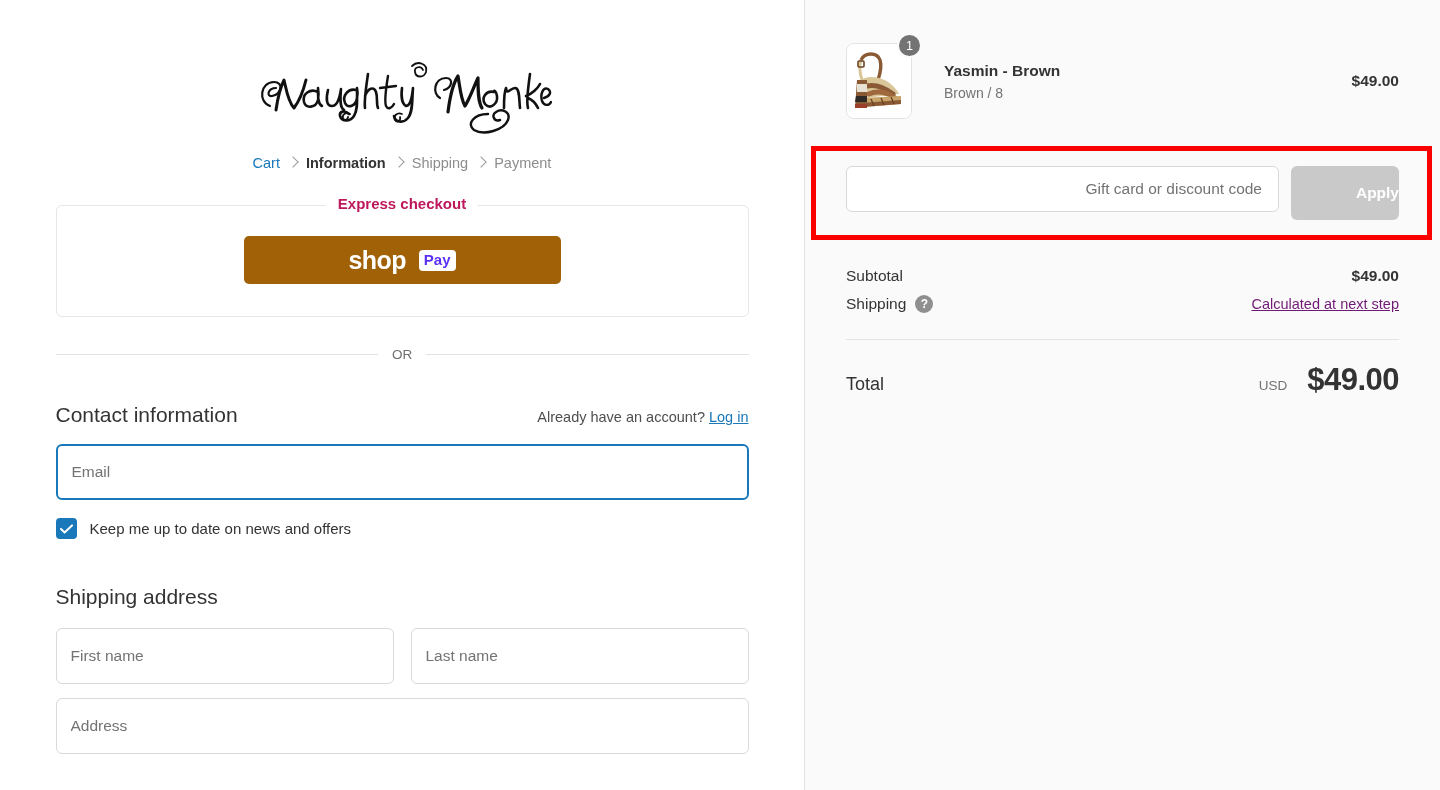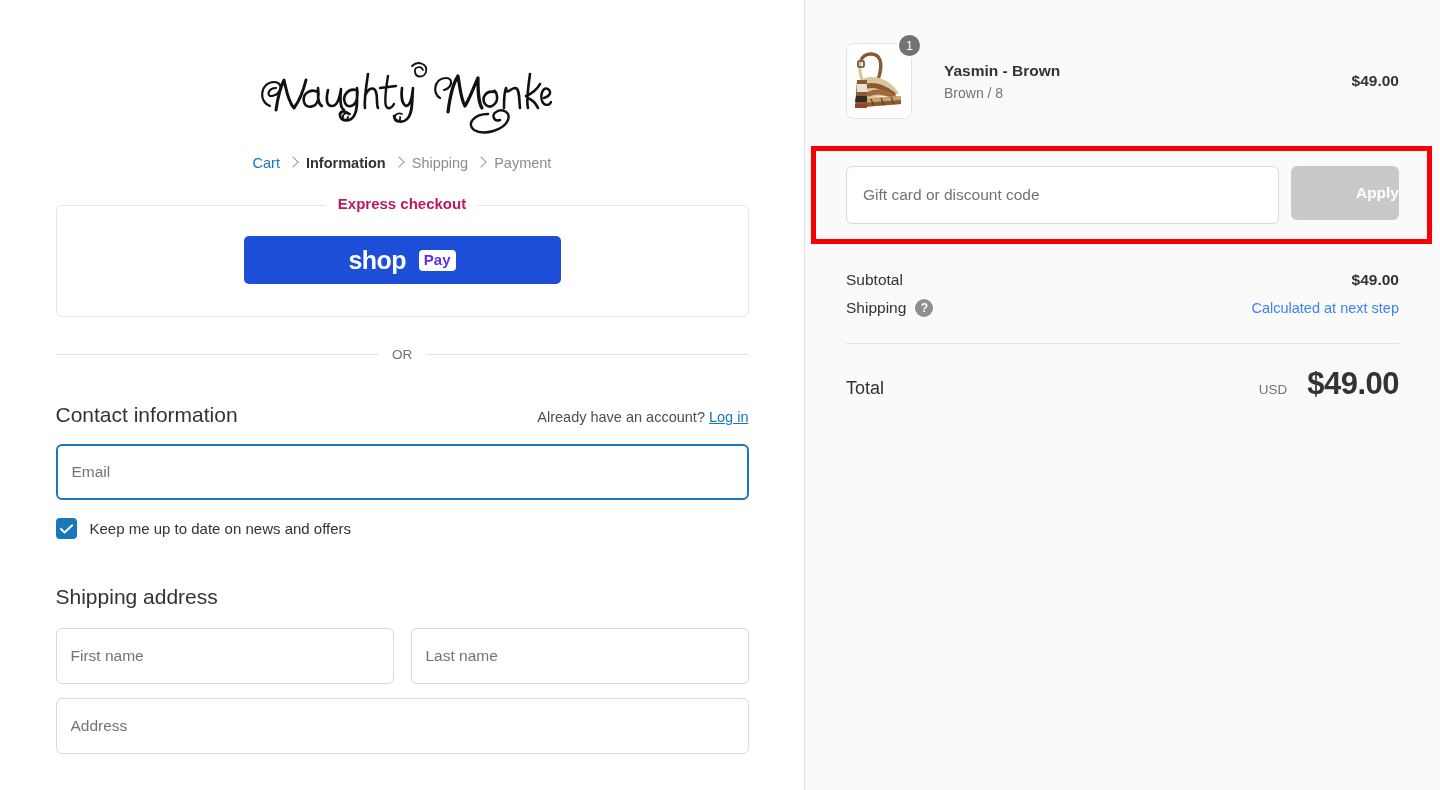--- a/index.html
+++ b/index.html
@@ -58,21 +58,21 @@
     transform: translateX(-50%);
     background: #ffffff;
     padding: 0 12px;
     font-size: 15px;
     font-weight: bold;
     color: #be185d;
     white-space: nowrap;
   }
   .shoppay-btn {
     width: 317px; height: 48px;
-    background: #1d4ed8;
+    background: #a16207;
     border: none; border-radius: 5px;
     display: flex; align-items: center; justify-content: center;
     cursor: pointer;
   }
   .shoppay-word {
     color: #ffffff;
     font-size: 25px;
     font-weight: bold;
     letter-spacing: -0.6px;
     line-height: 1;
@@ -175,29 +175,30 @@
 
   .discount-zone { position: relative; margin-top: 27px; padding: 20px 0 20px 0; }
   .redbox {
     position: absolute;
     left: -35px; right: -33px; top: 0; bottom: 0;
     border: 5px solid #fb0000;
     pointer-events: none;
   }
   .discount-row { display: flex; gap: 12px; position: relative; }
   .discount-input {
-    flex: 1; height: 58px;
+    flex: 1; height: 46px;
     border: 1px solid #d9d9d9;
     border-radius: 6px;
     background: #ffffff;
     font-family: "Liberation Sans", sans-serif;
     font-size: 15.5px;
     color: #333333;
     padding: 0 16px;
     outline: none;
+    text-align: right;
   }
   .discount-input::placeholder { color: #737373; }
   .apply-btn {
     width: 108px; height: 54px;
     background: #c9c9c9;
     color: #ffffff;
     border: none; border-radius: 6px;
     font-family: "Liberation Sans", sans-serif;
     font-size: 15.5px;
     font-weight: bold;
@@ -207,21 +208,21 @@
 
   .totals { margin-top: 22px; }
   .total-row {
     display: flex; justify-content: space-between; align-items: center;
     font-size: 15.5px; color: #333333;
     padding: 5px 0;
   }
   .total-row .label { display: flex; align-items: center; gap: 9px; }
   .total-row .value { color: #333333; }
   .total-row.subtotal .value { font-weight: bold; }
-  .total-row.shipping .value { color: #3b82f6; font-size: 14.5px; }
+  .total-row.shipping .value { color: #701a75; font-size: 14.5px; text-decoration: underline; }
   .help-icon {
     width: 18px; height: 18px; border-radius: 50%;
     background: #8f8f8f; color: #ffffff;
     font-size: 12px; font-weight: bold;
     display: flex; align-items: center; justify-content: center;
     cursor: pointer;
     line-height: 1;
   }
   .totals-divider { height: 1px; background: #e3e3e3; margin: 21px 0 0 0; }
   .grand-row {

